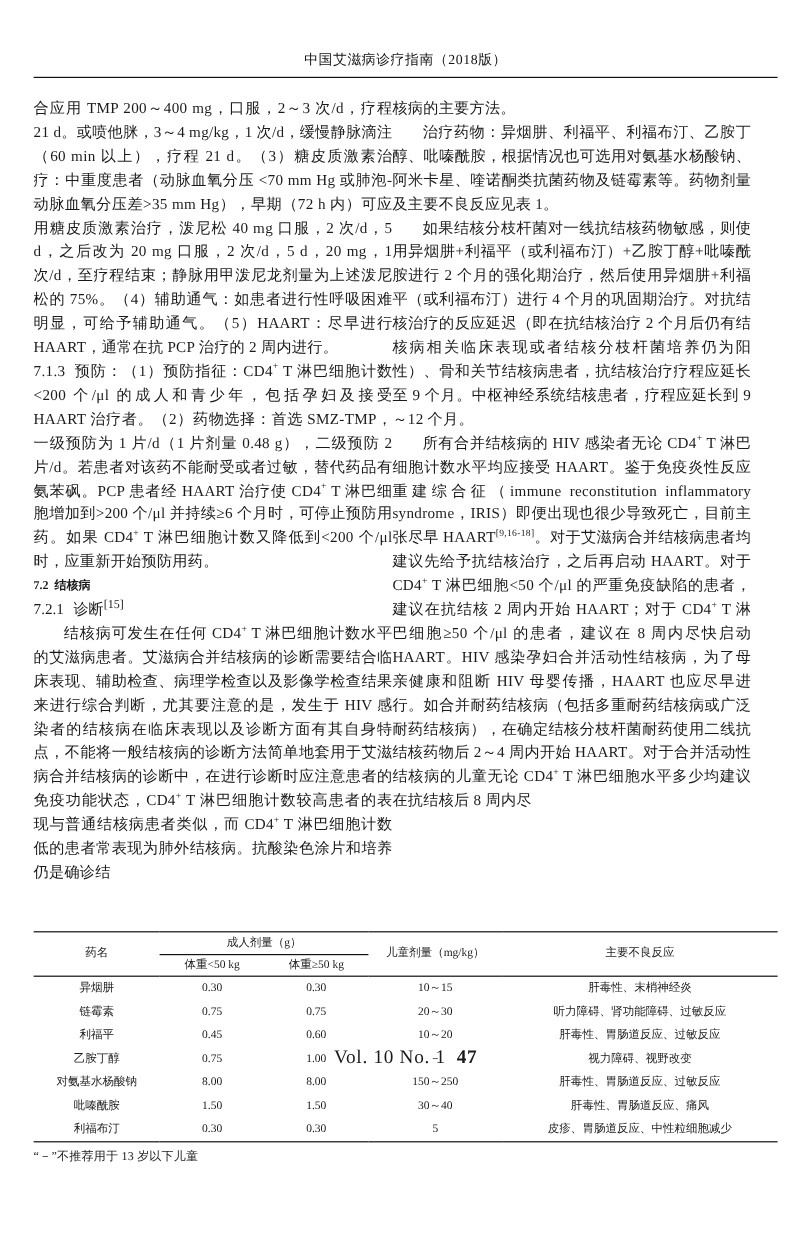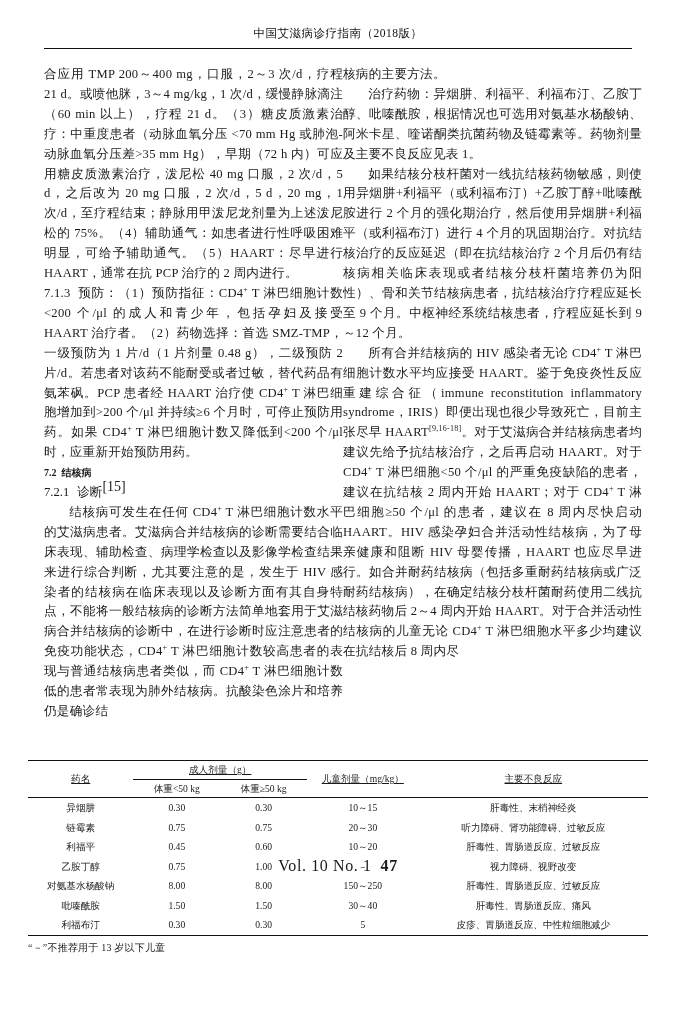--- a/index.html
+++ b/index.html
@@ -13,21 +13,22 @@
     font-family: "Liberation Serif", "DejaVu Serif", serif;
     color: #1a1a1a;
     position: relative;
     overflow: hidden;
   }
   .page {
     width: 676px;
     height: 884px;
     position: relative;
     box-sizing: border-box;
-    padding: 0 44px;
+    padding: 0 28px;
+    margin-top: 16px;
   }
 
   
   .runhead {
     text-align: center;
     font-size: 11.5px;
     letter-spacing: 0.5px;
     padding-top: 26px;
     color: #111;
   }
@@ -65,21 +66,21 @@
     margin: 0;
     font-size: 12.6px;
     line-height: 19.9px;
   }
   .subhead .num { margin-right: 8px; }
   sup {
     font-size: 8px;
     vertical-align: super;
     line-height: 0;
   }
-  .ref { font-size: 14px; vertical-align: super; line-height: 0; }
+  .ref { font-size: 10px; vertical-align: super; line-height: 0; }
 
   
   .table-wrap {
     position: absolute;
     left: 28px;
     right: 28px;
     top: 760px;
   }
   .table-title {
     text-align: center;
@@ -94,21 +95,21 @@
     font-size: 9.6px;
     line-height: 1.2;
   }
   table.t1 thead tr.hrow1 th,
   table.t1 thead tr.hrow2 th {
     font-weight: normal;
     padding: 3px 0;
     text-align: center;
     vertical-align: middle;
   }
-  .rule-top  { border-top: 1.4px solid #111; text-decoration: underline; }
+  .rule-top  { border-top: 1.4px solid #111; }
   .rule-mid  { border-top: 0.9px solid #111; }
   .rule-bot  { border-bottom: 1.4px solid #111; }
   th.span-adult { border-bottom: 0.8px solid #111; }
   table.t1 tbody td {
     padding: 4.0px 0;
     text-align: center;
     vertical-align: middle;
   }
   td.c-name, th.c-name { text-align: left; padding-left: 2px; }
   td.c-ae, th.c-ae { text-align: left; padding-left: 6px; }

